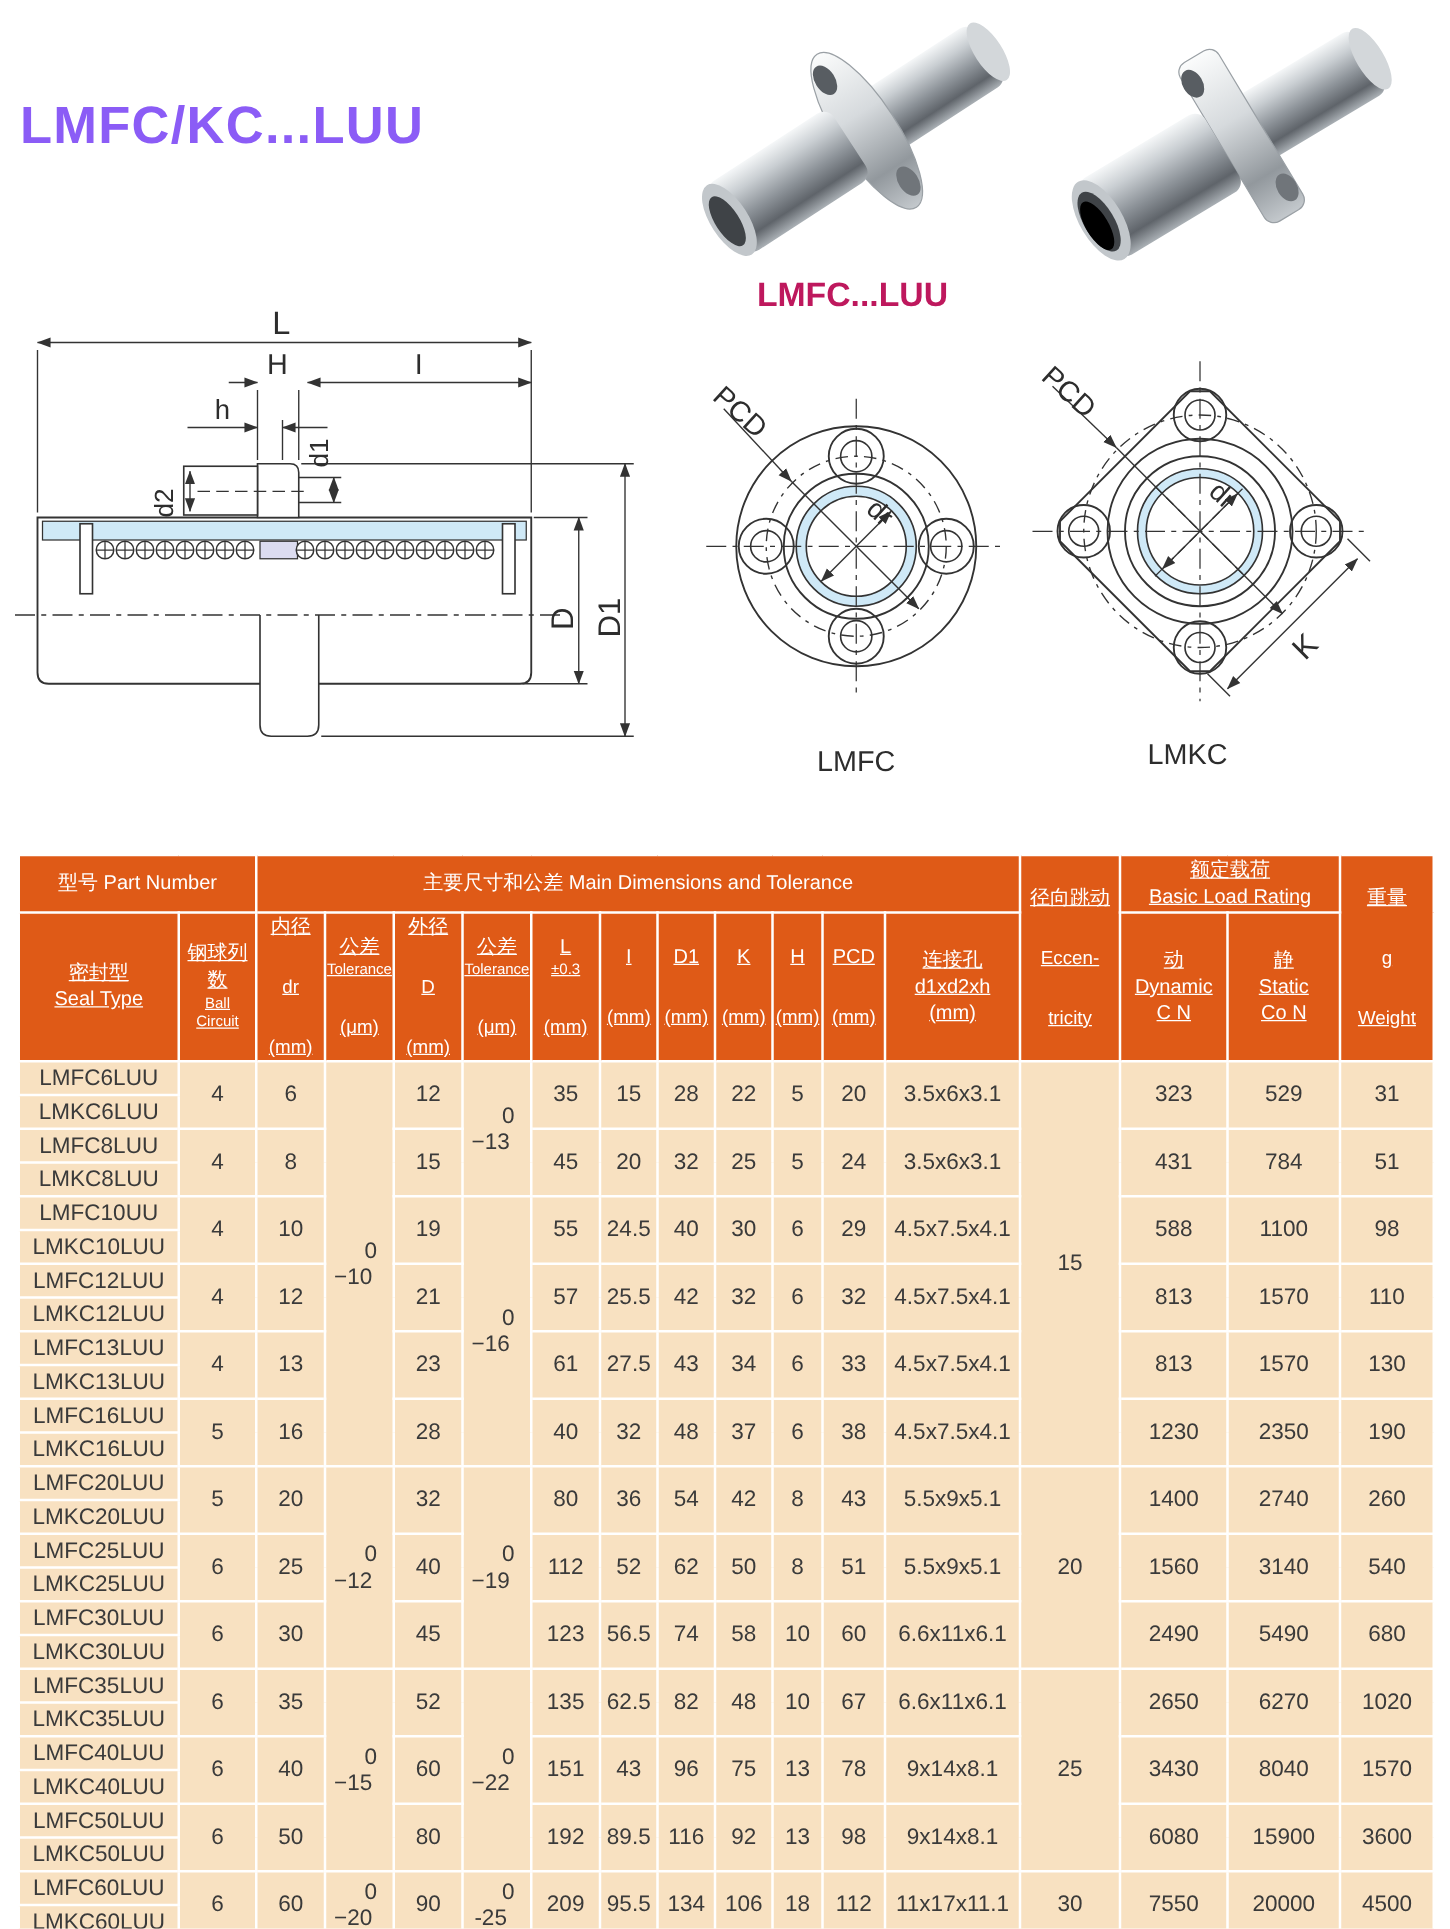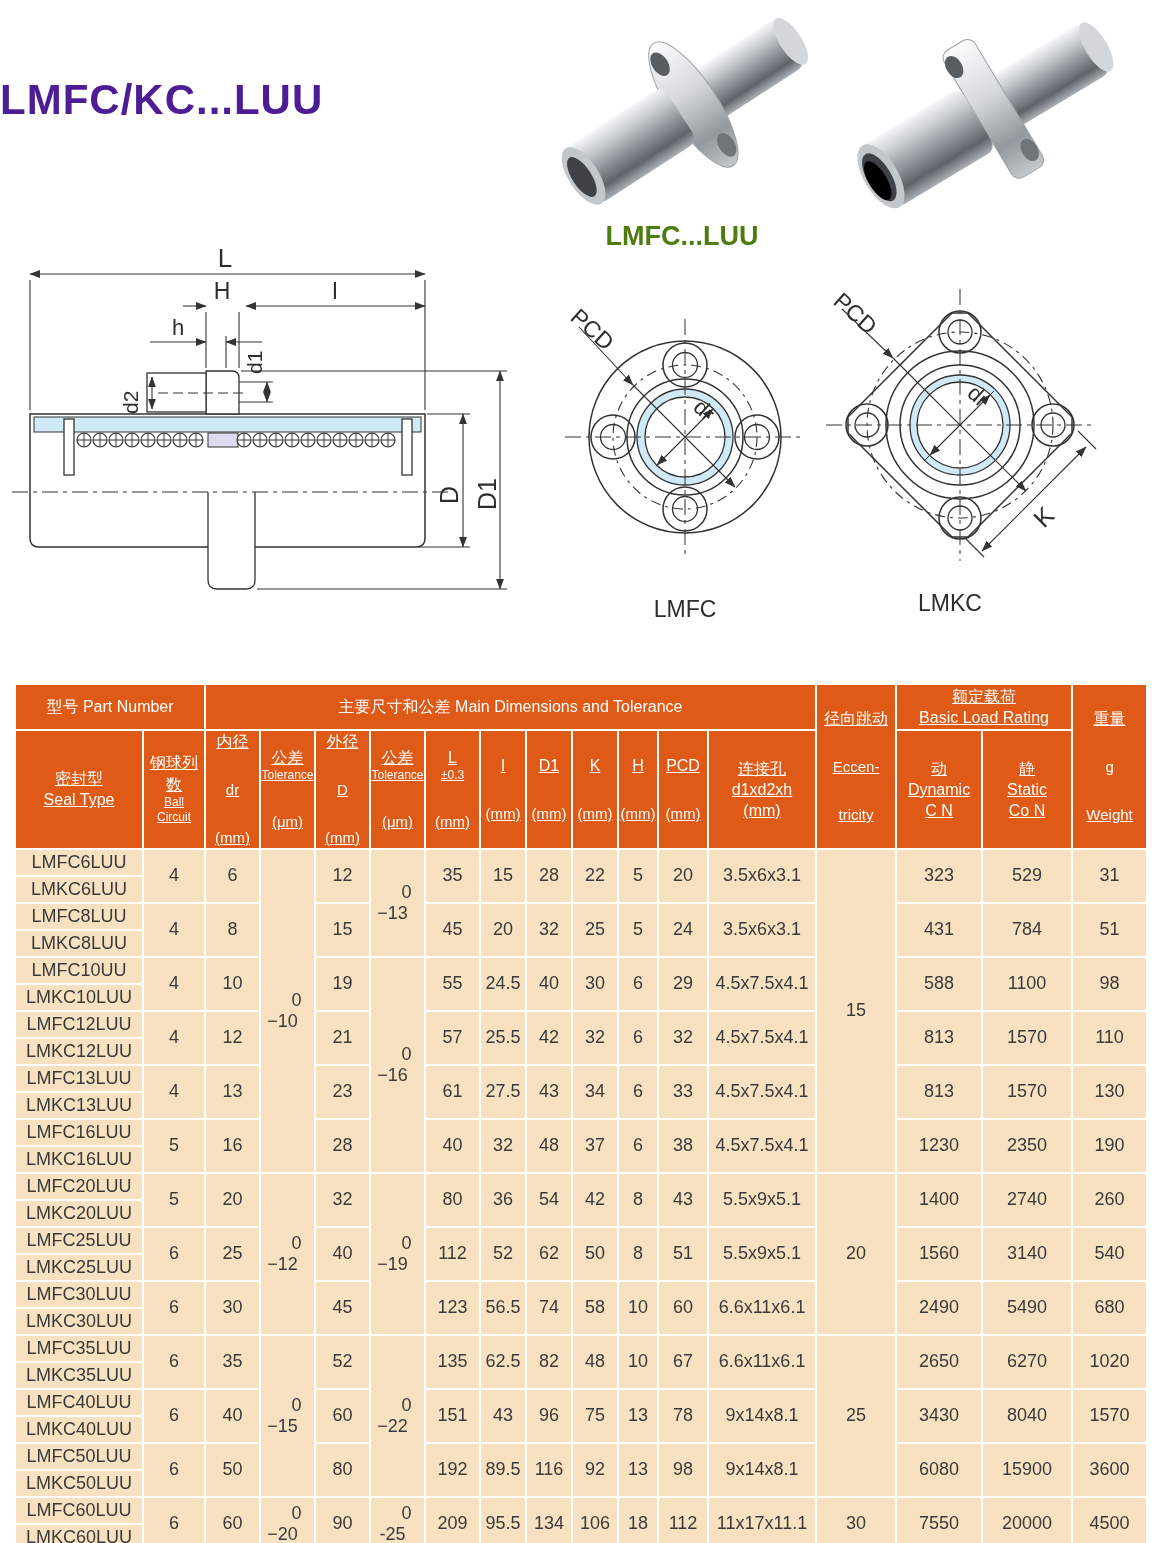--- a/index.html
+++ b/index.html
@@ -1,20 +1,20 @@
 <!DOCTYPE html>
 <html><head>
 <meta charset="utf-8">
 <style>
   html,body{margin:0;padding:0;background:#fff;}
   body{font-family:"Liberation Sans","DejaVu Sans",sans-serif;color:#333;}
   .page{position:relative;width:1160px;height:1543px;background:#fff;overflow:hidden;}
   .abs{position:absolute;}
-  .title{position:absolute;left:0;top:76px;font-size:42px;font-weight:bold;color:#4c1d95;letter-spacing:1px;}
-  .photo-cap{position:absolute;top:221px;font-weight:bold;font-size:27px;color:#4d7c0f;text-align:center;}
+  .title{position:absolute;left:16px;top:76px;font-size:42px;font-weight:bold;color:#8b5cf6;letter-spacing:1px;}
+  .photo-cap{position:absolute;top:221px;font-weight:bold;font-size:27px;color:#be185d;text-align:center;}
   .cap1{left:552px;width:260px;}
   .cap2{left:825px;width:300px;}
   svg text{fill:#2d2d2d;font-family:"Liberation Sans","DejaVu Sans",sans-serif;}
   
   table.spec{position:absolute;left:14px;top:683px;width:1132px;border-collapse:collapse;table-layout:fixed;}
   table.spec th{background:#df5a17;color:#fff;font-weight:normal;text-align:center;vertical-align:middle;border:2px solid #fff;padding:0;line-height:1.32;font-size:16px;}
   table.spec td{background:#f8e1c1;color:#3a3a3a;text-align:center;vertical-align:middle;border:2px solid #fff;padding:0;font-size:18px;}
   tr.h1{height:46px;} tr.h2{height:88px;} tr.rf,tr.rk{height:27px;}
   th span{display:block;text-decoration:underline;}
   .sm{font-size:12px;} .md{font-size:15px;margin-top:28px;}

